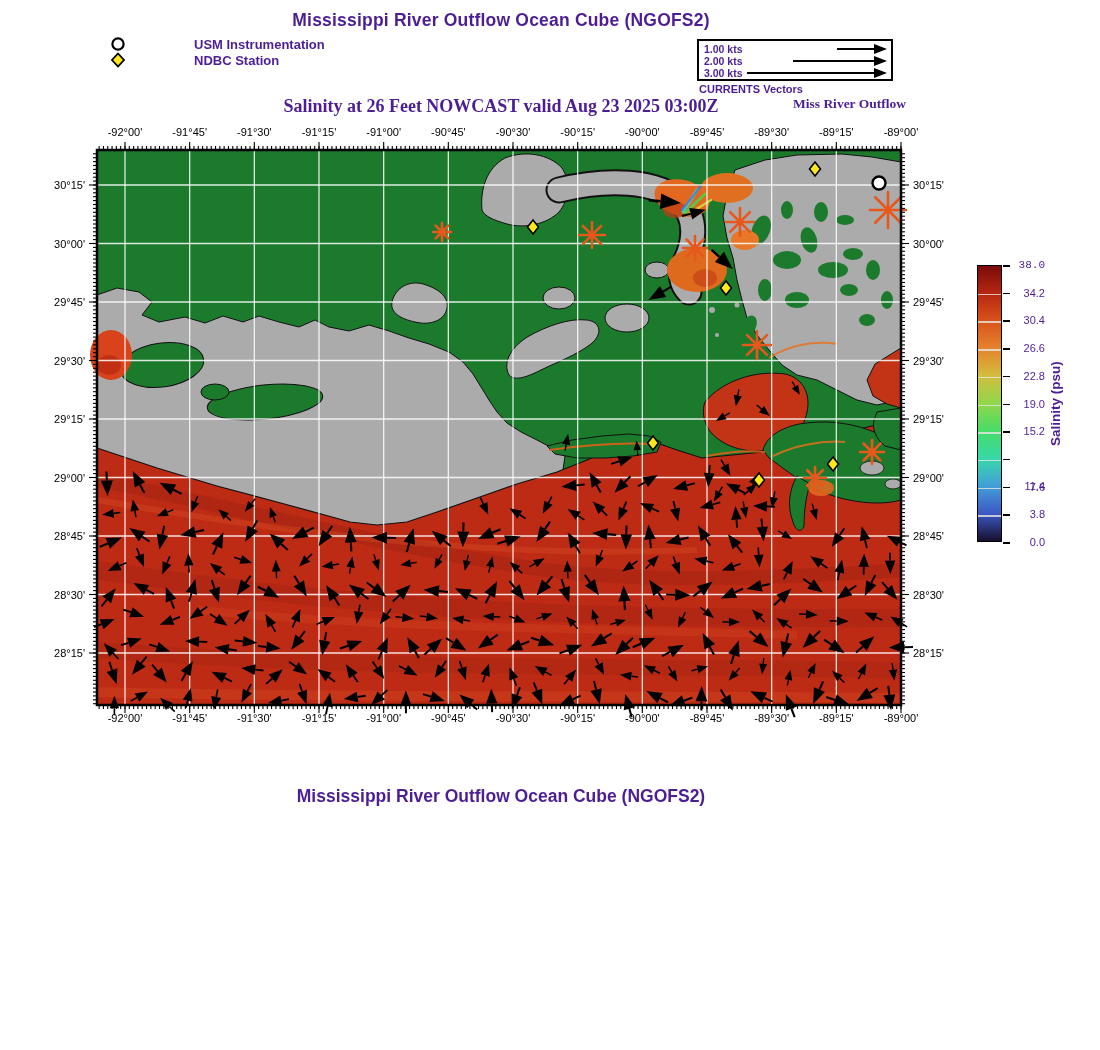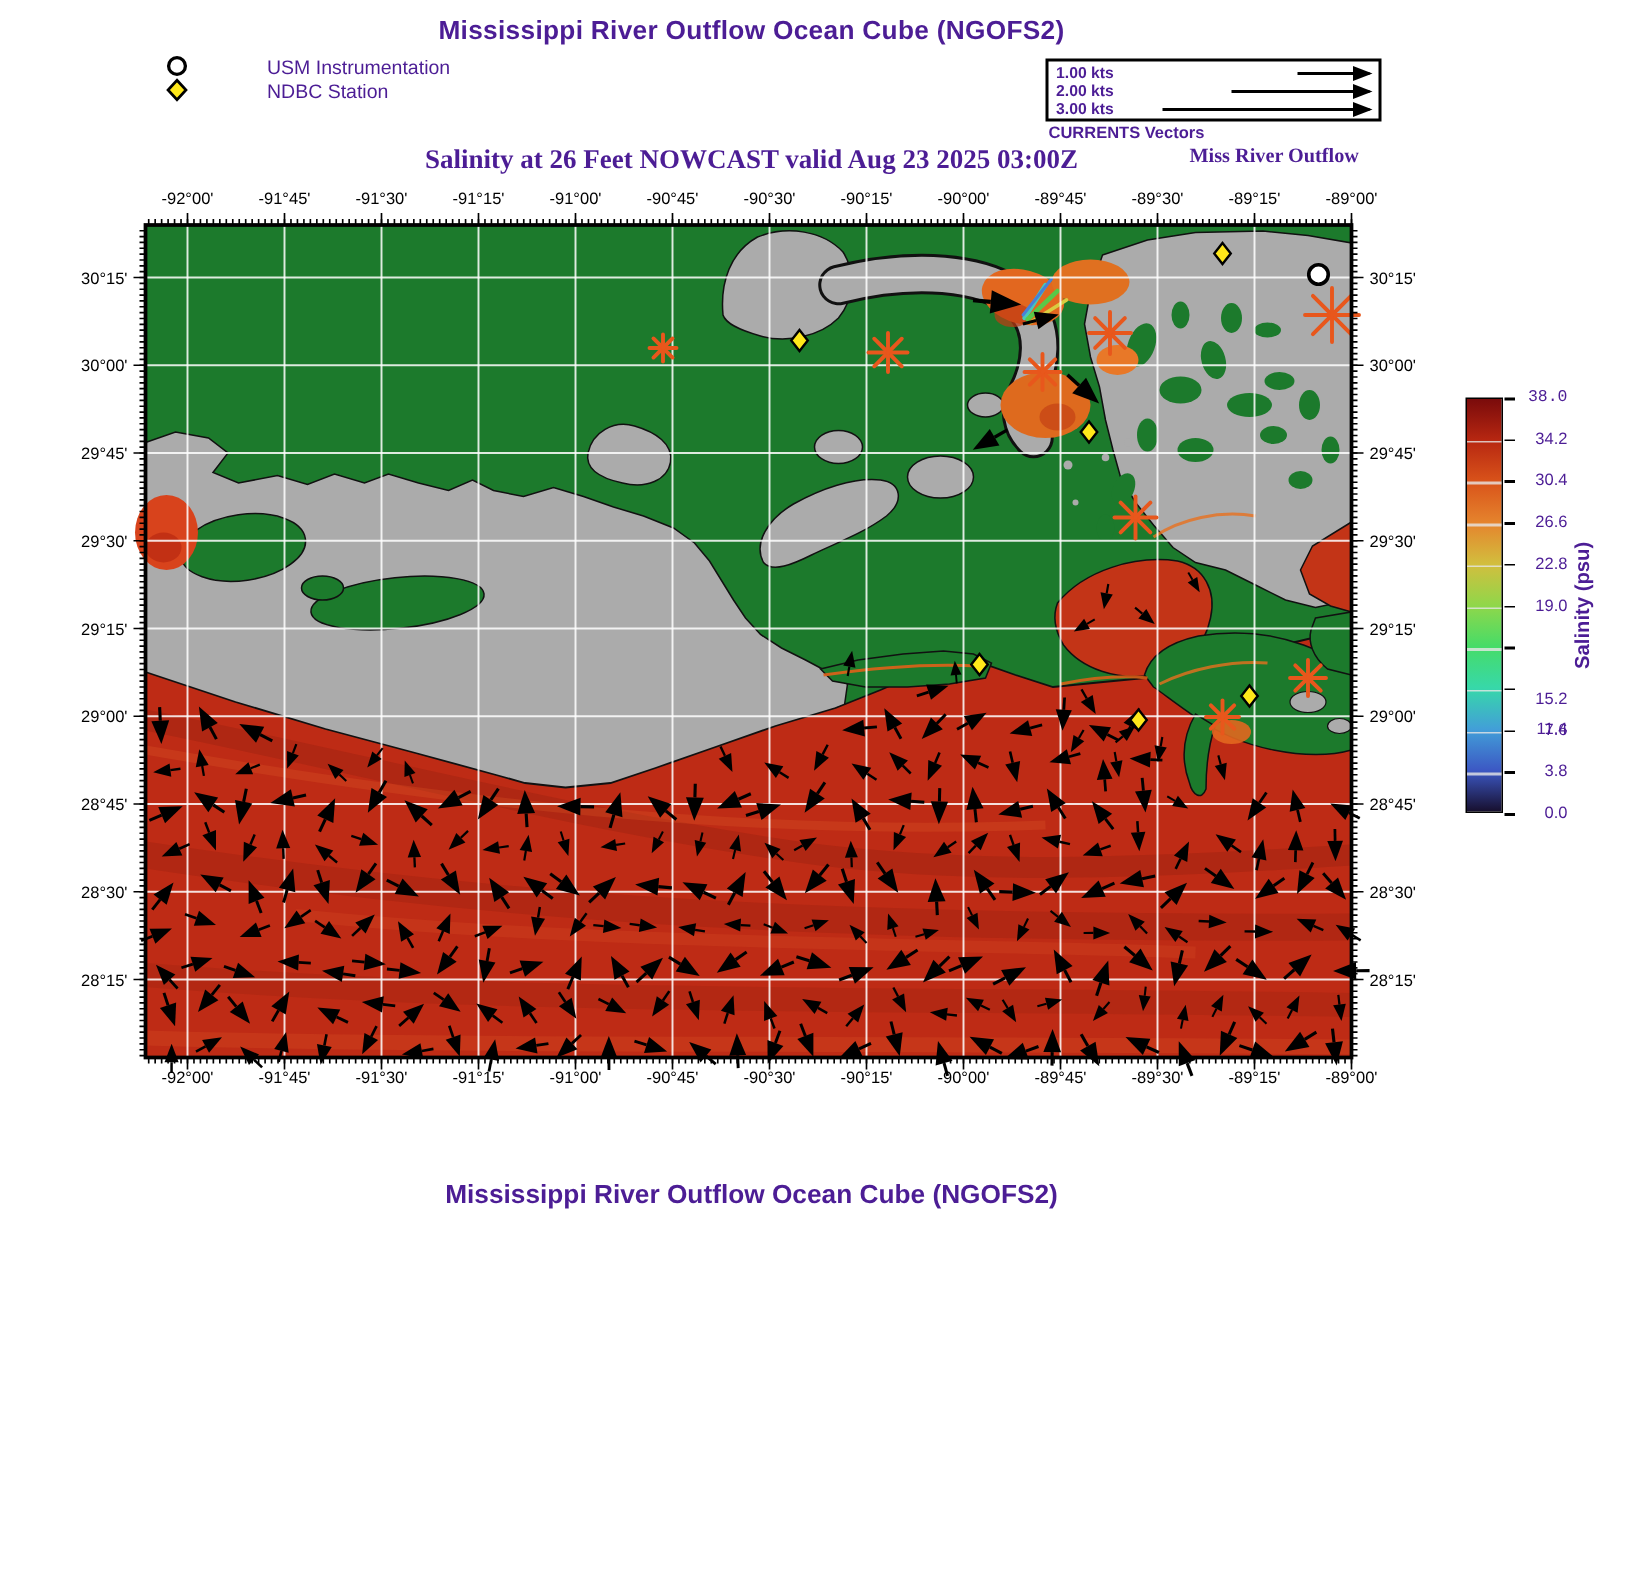--- a/index.html
+++ b/index.html
@@ -21,24 +21,24 @@
     font-family:"Liberation Serif", serif;
     font-size:18px; font-weight:bold;
   }
   .region-label {
     position:absolute; left:766px; top:96px; width:140px; text-align:right;
     font-family:"Liberation Serif", serif; font-size:13.5px; font-weight:bold;
   }
   .legend { position:absolute; left:110px; top:36px; }
   .legend-row { display:flex; align-items:center; height:16px; }
   .legend-row svg { width:18px; height:16px; }
-  .legend-label { font-size:13px; font-weight:normal; margin-left:2px;padding-left:48px; }
+  .legend-label { font-size:13px; font-weight:bold; margin-left:18px;padding-left:48px; }
 
   .vector-key {
-    position:absolute; left:697px; top:39px; width:224px; height:42px;
+    position:absolute; left:697px; top:39px; width:196px; height:42px;
     border:2.5px solid #000; background:#fff;
   }
   .vk-row { position:absolute; left:5px; right:6px; height:12px; }
   .vk-label { position:absolute; left:0; top:0; font-size:10.5px; font-weight:bold; line-height:12px; }
   .vk-arrow { position:absolute; right:0; top:5px; height:2px; background:#000; }
   .vk-head {
     position:absolute; right:-2px; top:-4px; width:0; height:0;
     border-left:13px solid #000; border-top:5px solid transparent; border-bottom:5px solid transparent;
   }
   .vk-caption { position:absolute; left:699px; top:83px; font-size:11px; font-weight:bold;text-align:center; }
@@ -2108,21 +2108,21 @@
       <div class="cb-label" style="position: absolute; top: 292.7px;">34.2</div>
       <div class="cb-tick" style="top: 320.4px;"></div>
       <div class="cb-label" style="position: absolute; top: 320.4px;">30.4</div>
       <div class="cb-tick" style="top: 348.1px;"></div>
       <div class="cb-label" style="position: absolute; top: 348.1px;">26.6</div>
       <div class="cb-tick" style="top: 375.8px;"></div>
       <div class="cb-label" style="position: absolute; top: 375.8px;">22.8</div>
       <div class="cb-tick" style="top: 403.5px;"></div>
       <div class="cb-label" style="position: absolute; top: 403.5px;">19.0</div>
       <div class="cb-tick" style="top: 431.2px;"></div>
-      <div class="cb-label" style="position: absolute; top: 431.2px; margin-top: 35px;">15.2</div>
+      <div class="cb-label" style="position: absolute; top: 431.2px;">15.2</div>
       <div class="cb-tick" style="top: 458.9px;"></div>
       <div class="cb-label" style="position: absolute; top: 486px;">11.4</div>
       <div class="cb-tick" style="top: 486.6px;"></div>
       <div class="cb-label" style="position: absolute; top: 486.6px;">7.6</div>
       <div class="cb-tick" style="top: 514.3px;"></div>
       <div class="cb-label" style="position: absolute; top: 514.3px;">3.8</div>
       <div class="cb-tick" style="top: 542px;"></div>
       <div class="cb-label" style="position: absolute; top: 542px;">0.0</div>
     </div>
   <div class="cb-unit">Salinity (psu)</div>

